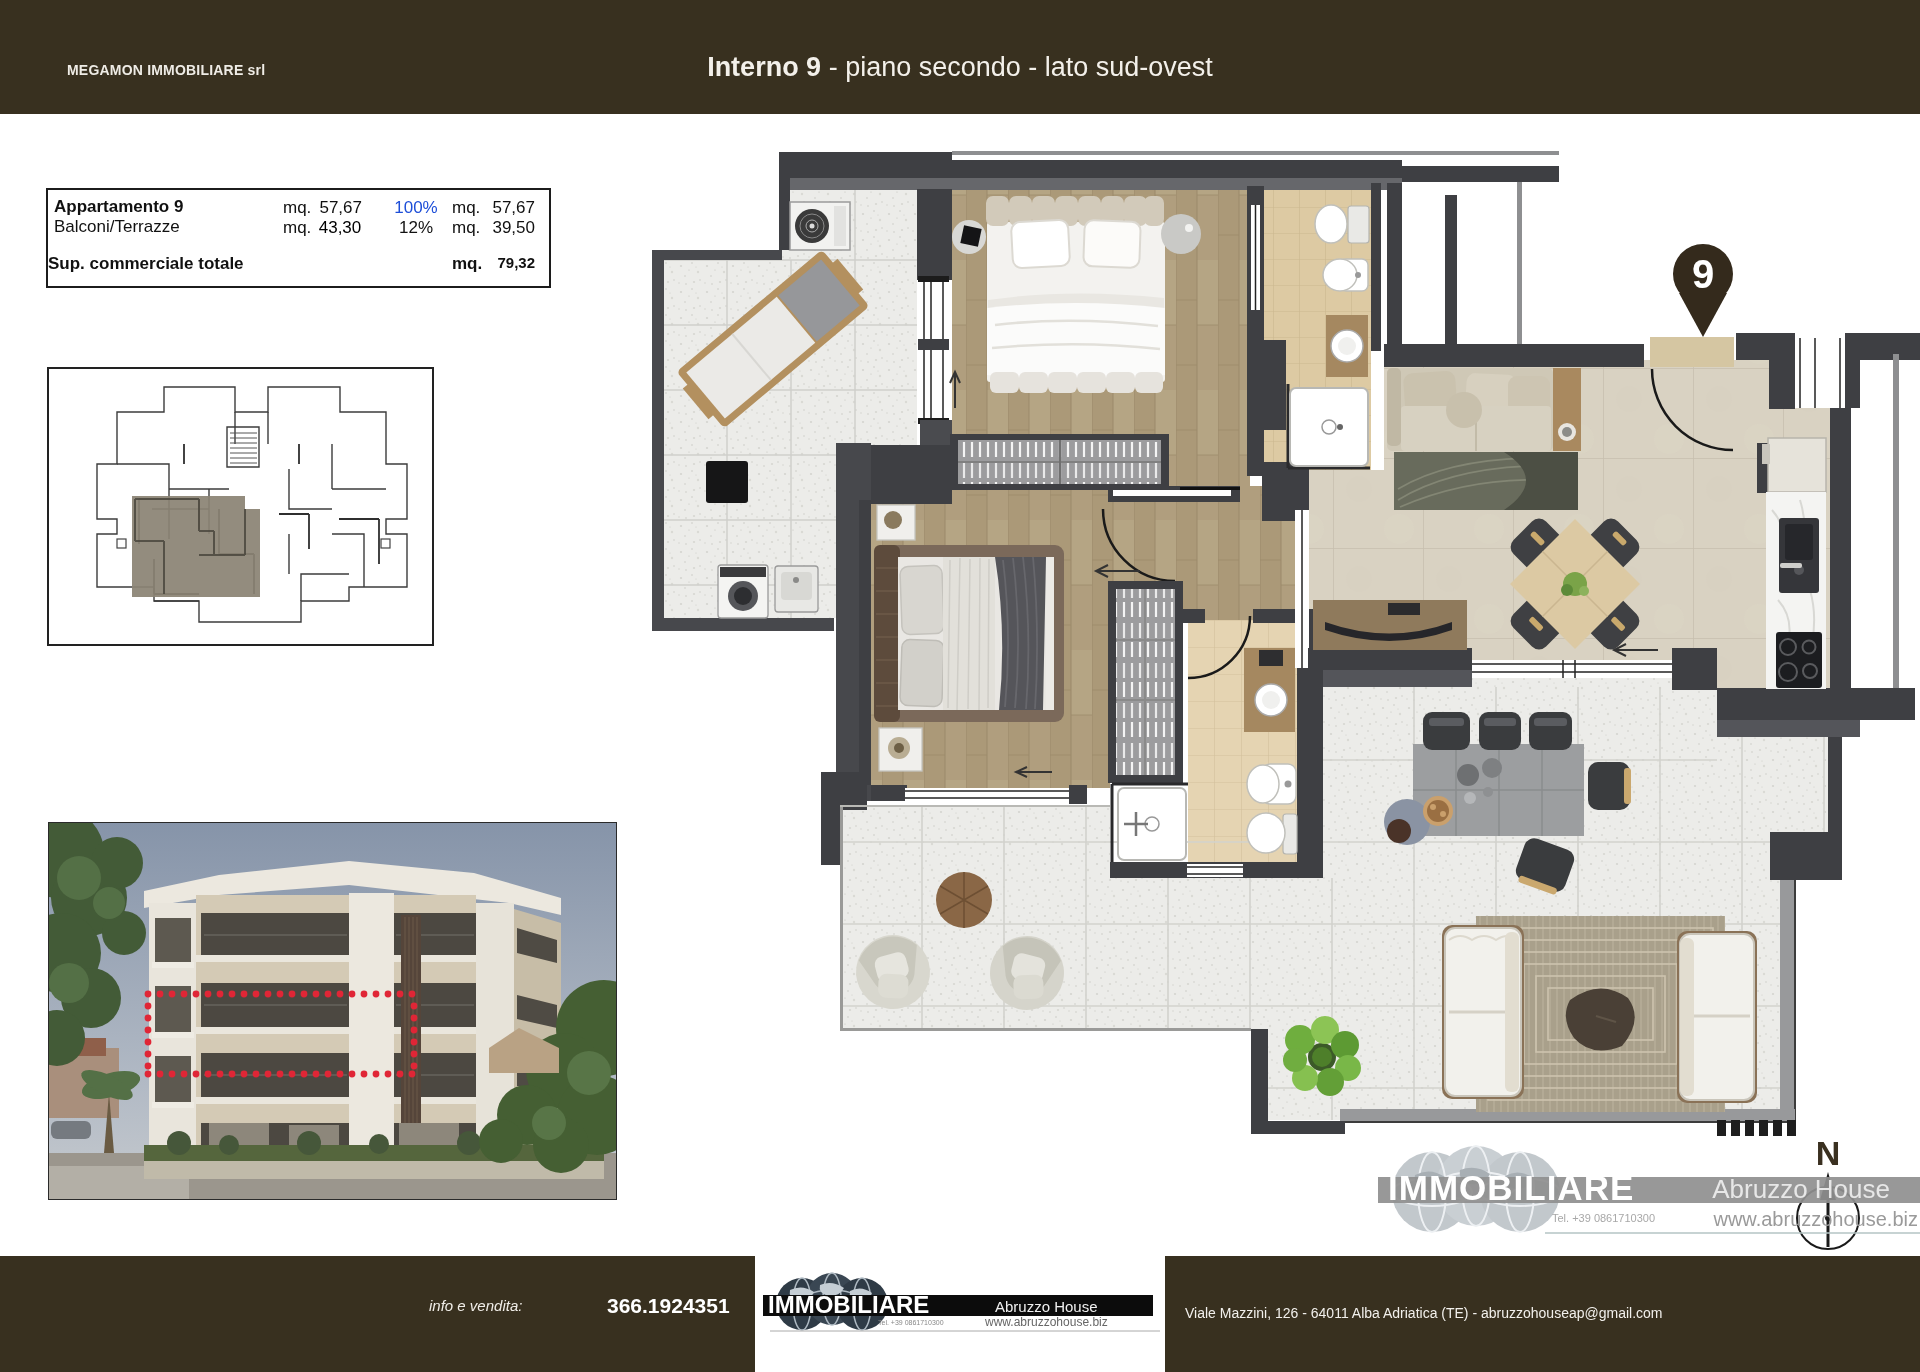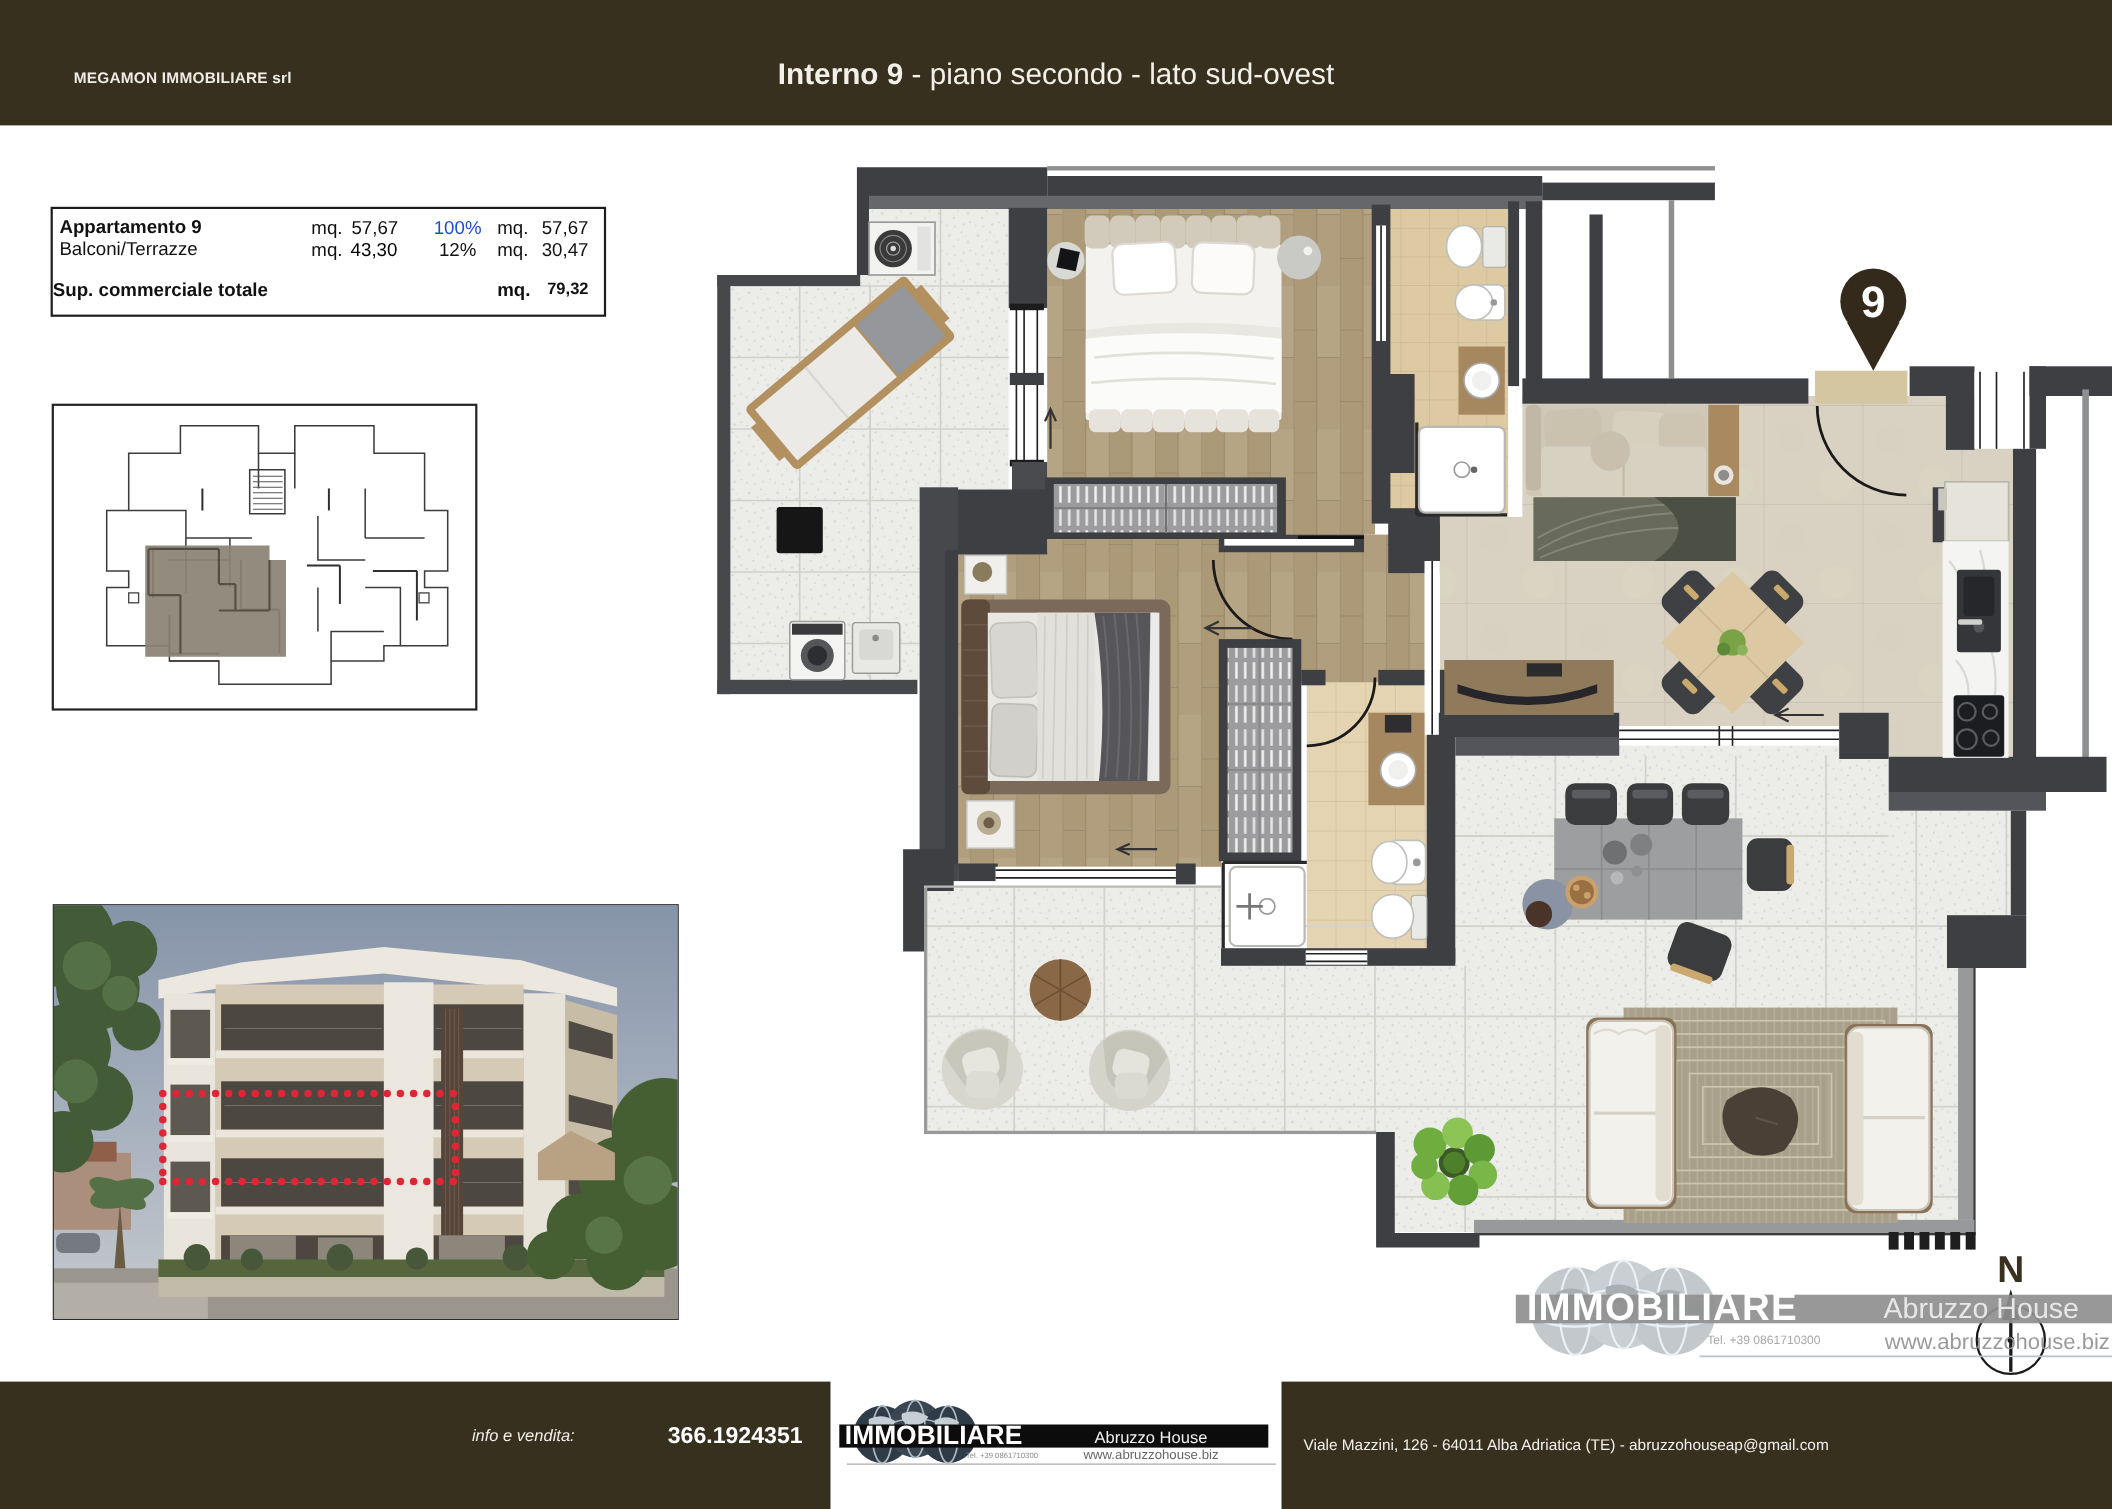--- a/index.html
+++ b/index.html
@@ -21,21 +21,21 @@
 <div class="abs" style="left:318px;top:198px;width:44px;text-align:right;font-size:17px;color:#111">57,67</div>
 <div class="abs" style="left:393px;top:198px;width:46px;text-align:center;font-size:17px;color:#1d4ed8">100%</div>
 <div class="abs" style="left:452px;top:198px;font-size:17px;color:#111">mq.</div>
 <div class="abs" style="left:489px;top:198px;width:46px;text-align:right;font-size:17px;color:#111">57,67</div>
 
 <div class="abs" style="left:54px;top:217px;font-size:17px;color:#111">Balconi/Terrazze</div>
 <div class="abs" style="left:283px;top:218px;font-size:17px;color:#111">mq.</div>
 <div class="abs" style="left:318px;top:218px;width:44px;text-align:center;font-size:17px;color:#000000">43,30</div>
 <div class="abs" style="left:393px;top:218px;width:46px;text-align:center;font-size:17px;color:#111">12%</div>
 <div class="abs" style="left:452px;top:218px;font-size:17px;color:#111">mq.</div>
-<div class="abs" style="left:489px;top:218px;width:46px;text-align:right;font-size:17px;color:#111">30,47</div>
+<div class="abs" style="left:489px;top:218px;width:46px;text-align:right;font-size:17px;color:#111">39,50</div>
 
 <div class="abs" style="left:48px;top:254px;font-size:17px;font-weight:bold;color:#111">Sup. commerciale totale</div>
 <div class="abs" style="left:452px;top:254px;font-size:17px;font-weight:bold;color:#111">mq.</div>
 <div class="abs" style="left:487px;top:254px;width:48px;text-align:right;font-size:15px;font-weight:bold;color:#111">79,32</div>
 
 <div class="abs" style="left:47px;top:367px;width:383px;height:275px;border:2px solid #222;background:#fff">
 <svg width="383" height="275" viewBox="0 0 383 275">
 
 <g fill="none" stroke="#3c3c3c" stroke-width="1.4">
 <path d="M48,150 L48,95 L68,95 L68,43 L115,43 L115,18 L186,18 L186,43 L219,43 L219,18 L291,18 L291,43 L337,43 L337,95 L358,95 L358,150 L337,150 L337,165 L358,165 L358,218 L300,218 L300,232 L252,232 L252,253 L150,253 L150,232 L105,232 L105,218 L48,218 L48,165 L68,165 L68,150 Z"></path>

